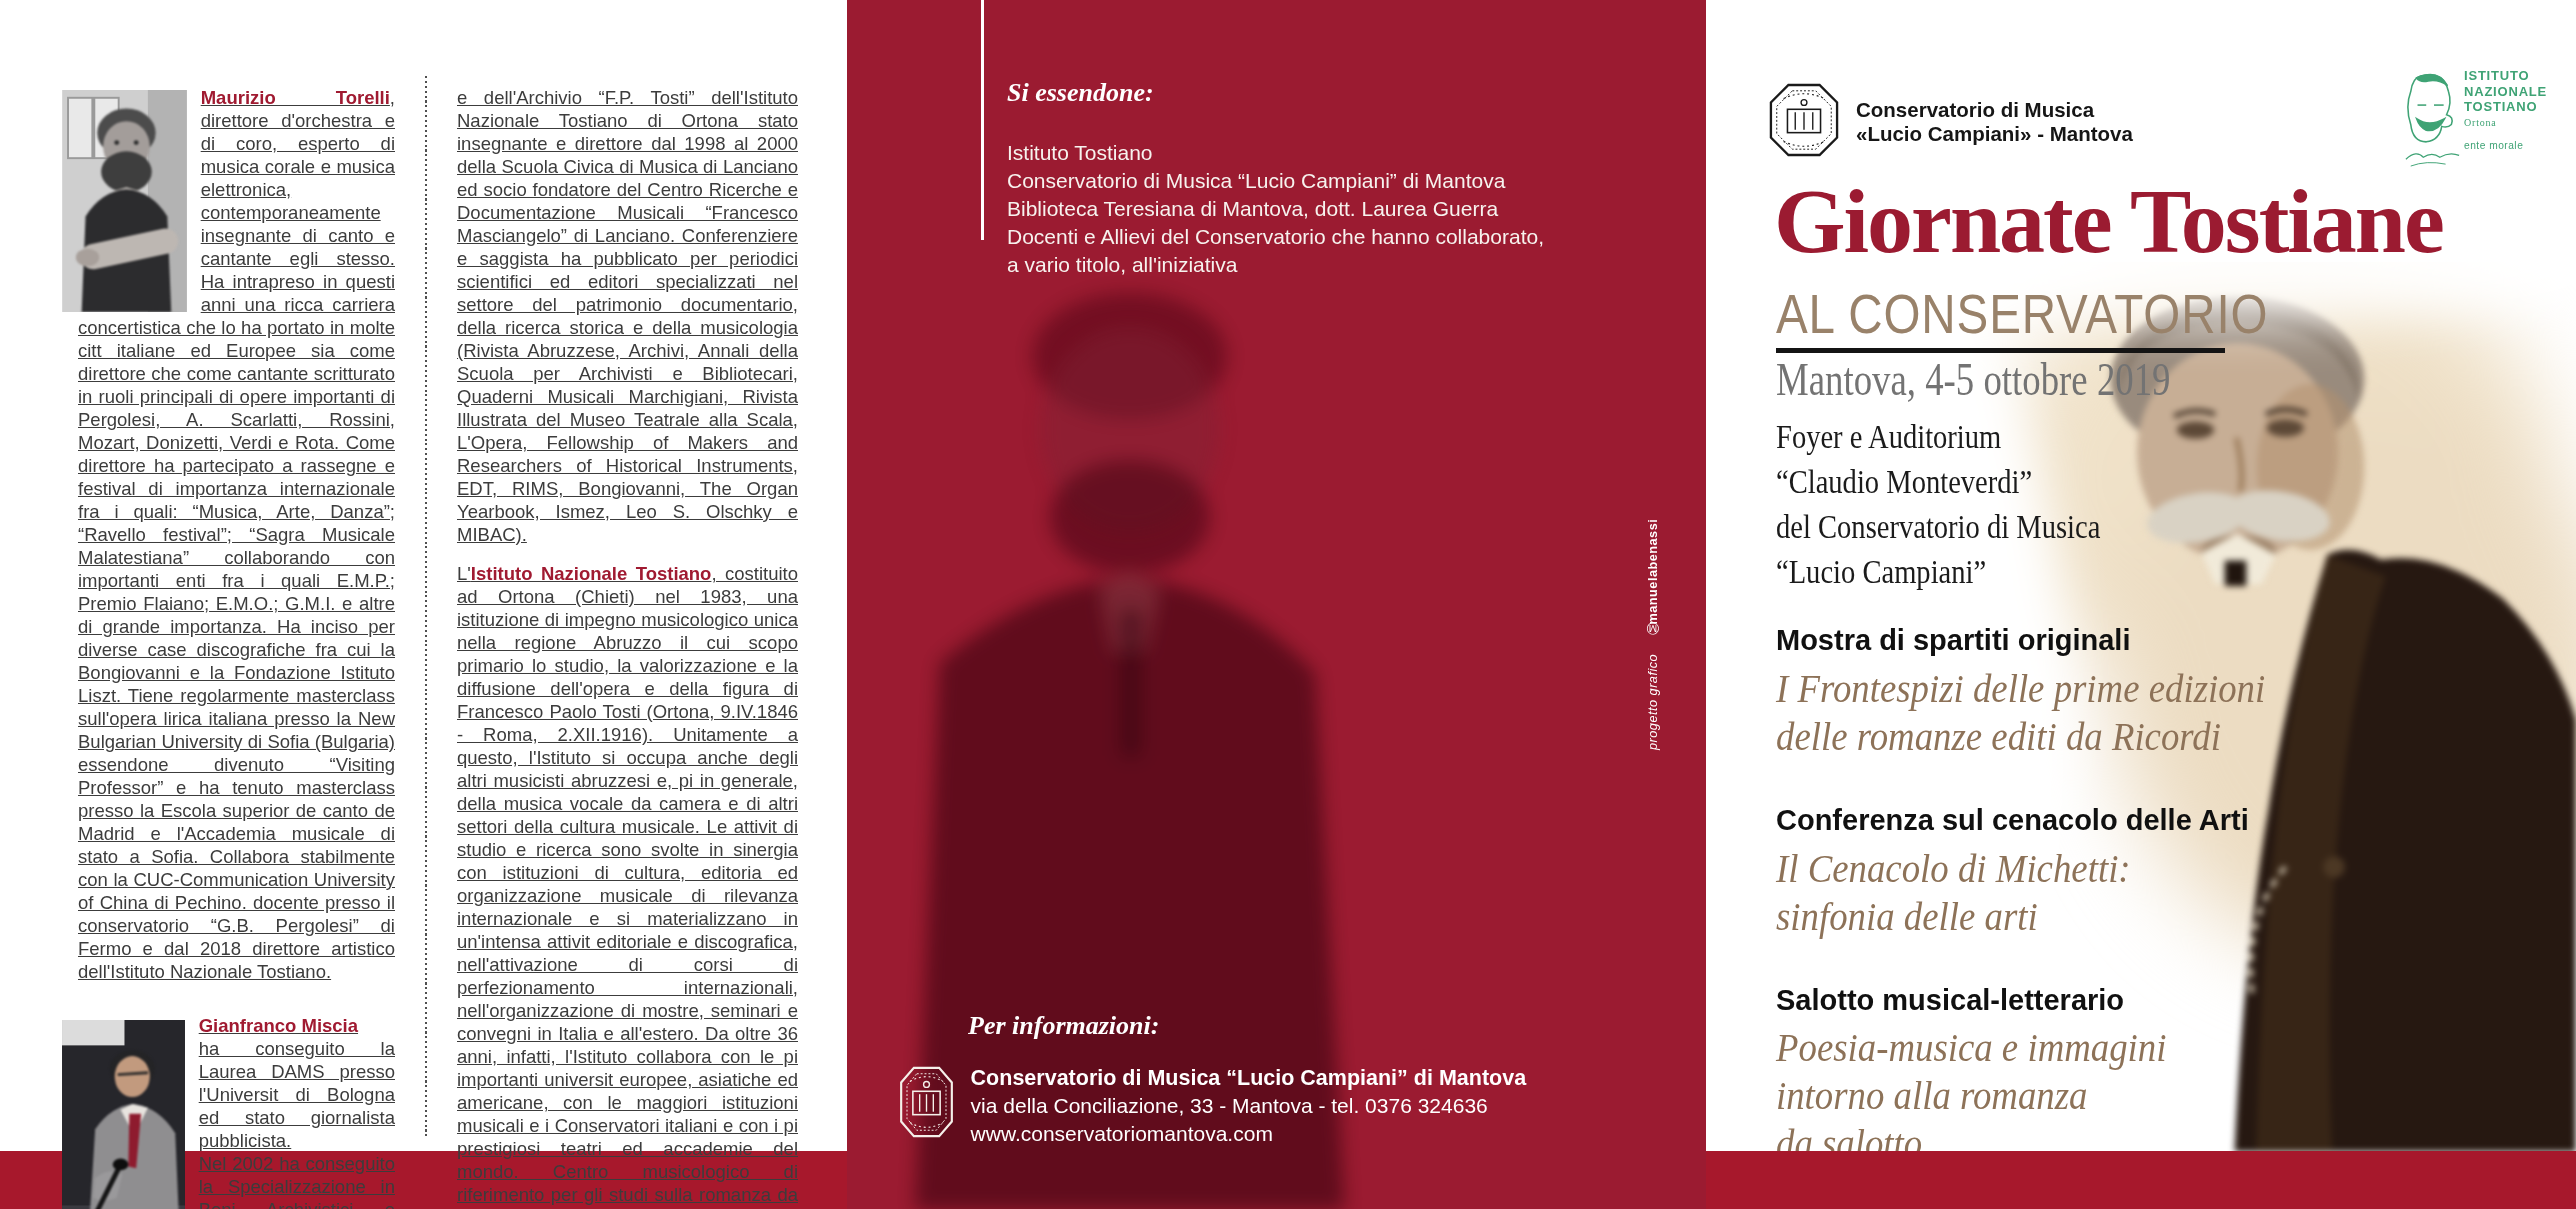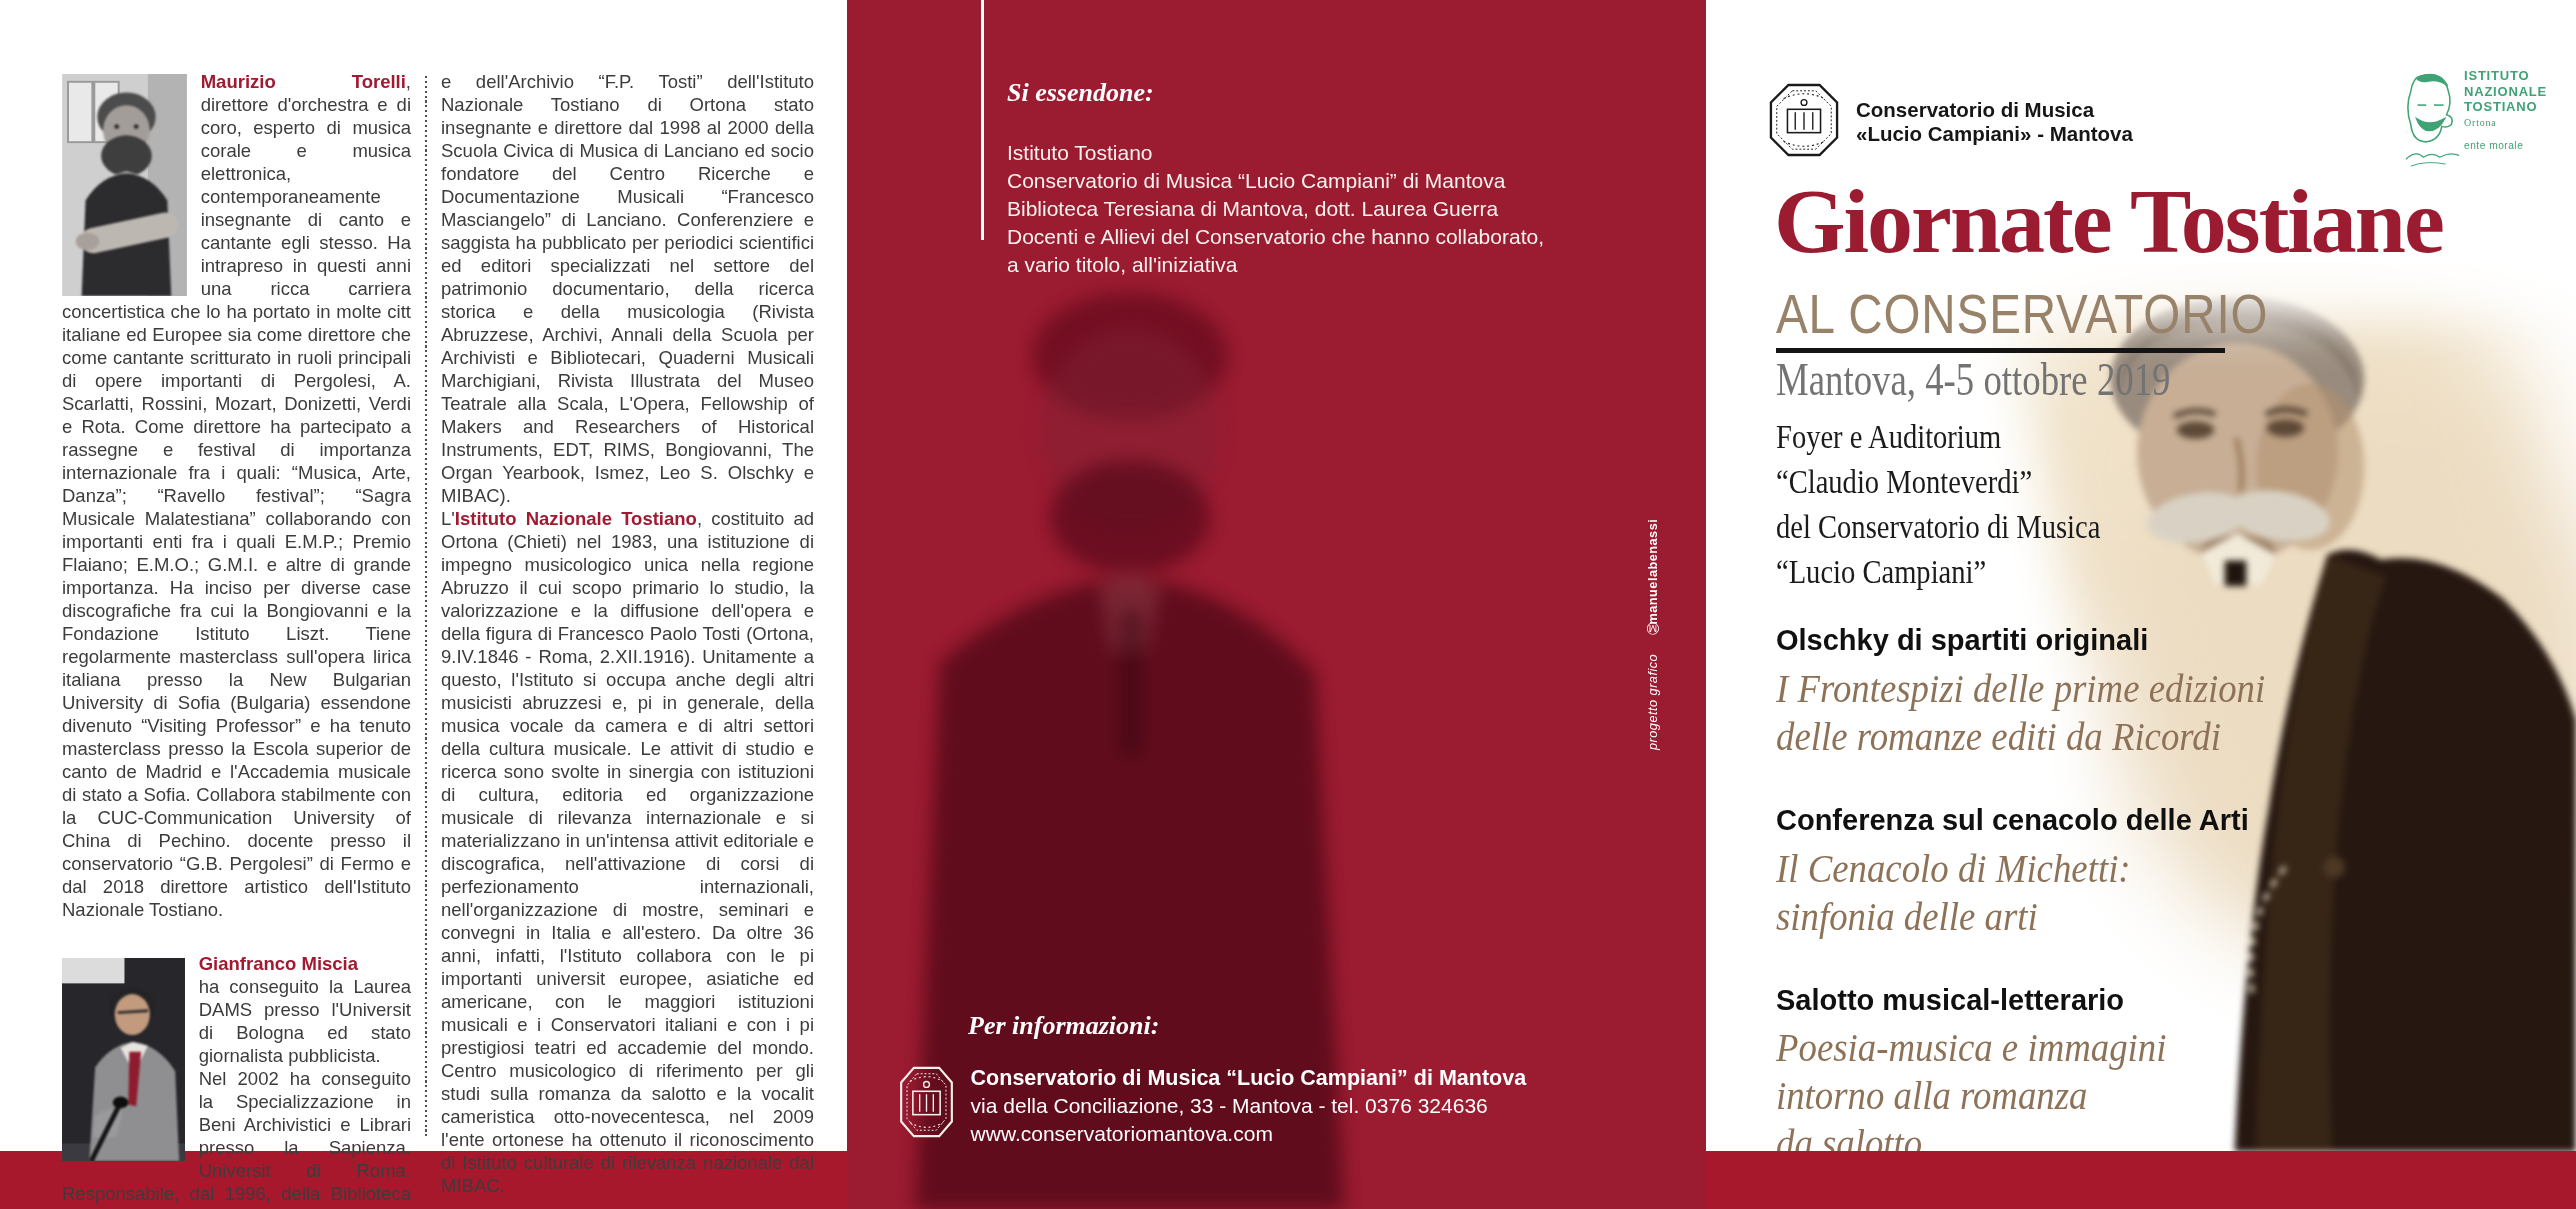--- a/index.html
+++ b/index.html
@@ -6,21 +6,21 @@
   .poster{position:relative;width:2576px;height:1210px;background:#ffffff;overflow:hidden;
           font-family:"Liberation Sans",sans-serif;}
   
   .bar-bottom{position:absolute;left:0;top:1151px;width:2576px;height:59px;background:#A7182C;}
   
   .panel-left{position:absolute;left:0;top:0;width:847px;height:1151px;background:#fff;}
   .col1{position:absolute;left:62px;top:70px;width:349px;}
   .col2{position:absolute;left:441px;top:70px;width:373px;}
   .divider{position:absolute;left:425px;top:76px;width:2px;height:1062px;
            background-image:repeating-linear-gradient(to bottom,#4f4f4f 0 2px,transparent 2px 4.9px);}
-  p.body{font-size:18.5px;line-height:23px;color:#3c3c3c;text-align:justify;margin:0;}
+  p.body{font-size:18.5px;line-height:23px;color:#3c3c3c;text-align:justify;margin:16px;text-decoration:underline;}
   .name{color:#A01A31;font-weight:bold;}
   .photo1{float:left;width:125px;height:222px;margin:3.9px 13.7px 3.9px 0;}
   .photo2{float:left;width:123px;height:203px;margin:5.9px 13.7px 2px 0;}
   .bio2{margin-top:31px;}
   .p2{margin-top:23.4px;}
   .blur1{filter:blur(1.2px);}
   .blur3{filter:blur(3px);}
   .blur8{filter:blur(9px);}
   .blur28{filter:blur(26px);}
   .blur45{filter:blur(45px);}
@@ -284,21 +284,21 @@
       <div class="sx84">
         <span>Foyer e Auditorium</span>
         <span>“Claudio Monteverdi”</span>
         <span>del Conservatorio di Musica</span>
         <span>“Lucio Campiani”</span>
       </div>
     </div>
 
     <div class="events">
       <div class="event">
-        <div class="event-label">Olschky di spartiti originali</div>
+        <div class="event-label">Mostra di spartiti originali</div>
         <div class="event-title">
             <div class="sx92">
           <span>I Frontespizi delle prime edizioni</span>
           <span>delle romanze editi da Ricordi</span>
         </div>
           </div>
       </div>
       <div class="event">
         <div class="event-label">Conferenza sul cenacolo delle Arti</div>
         <div class="event-title">

